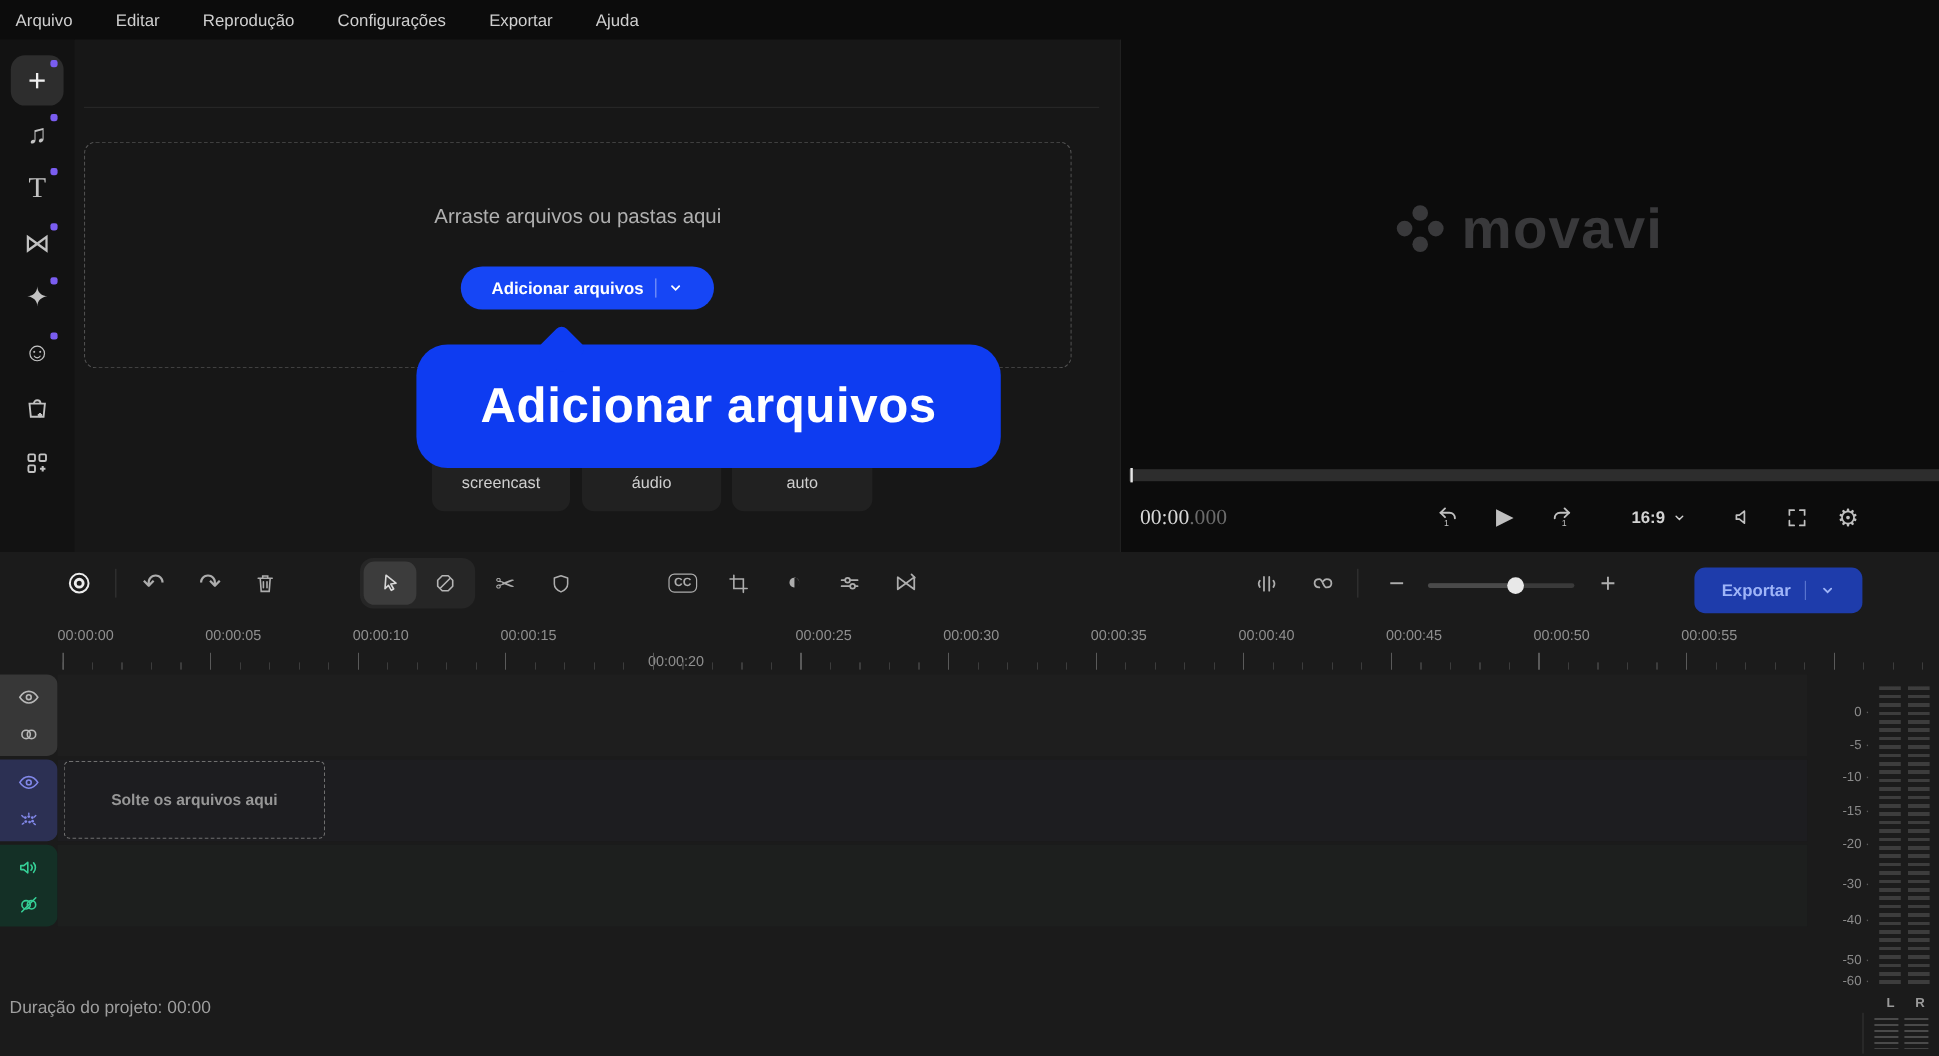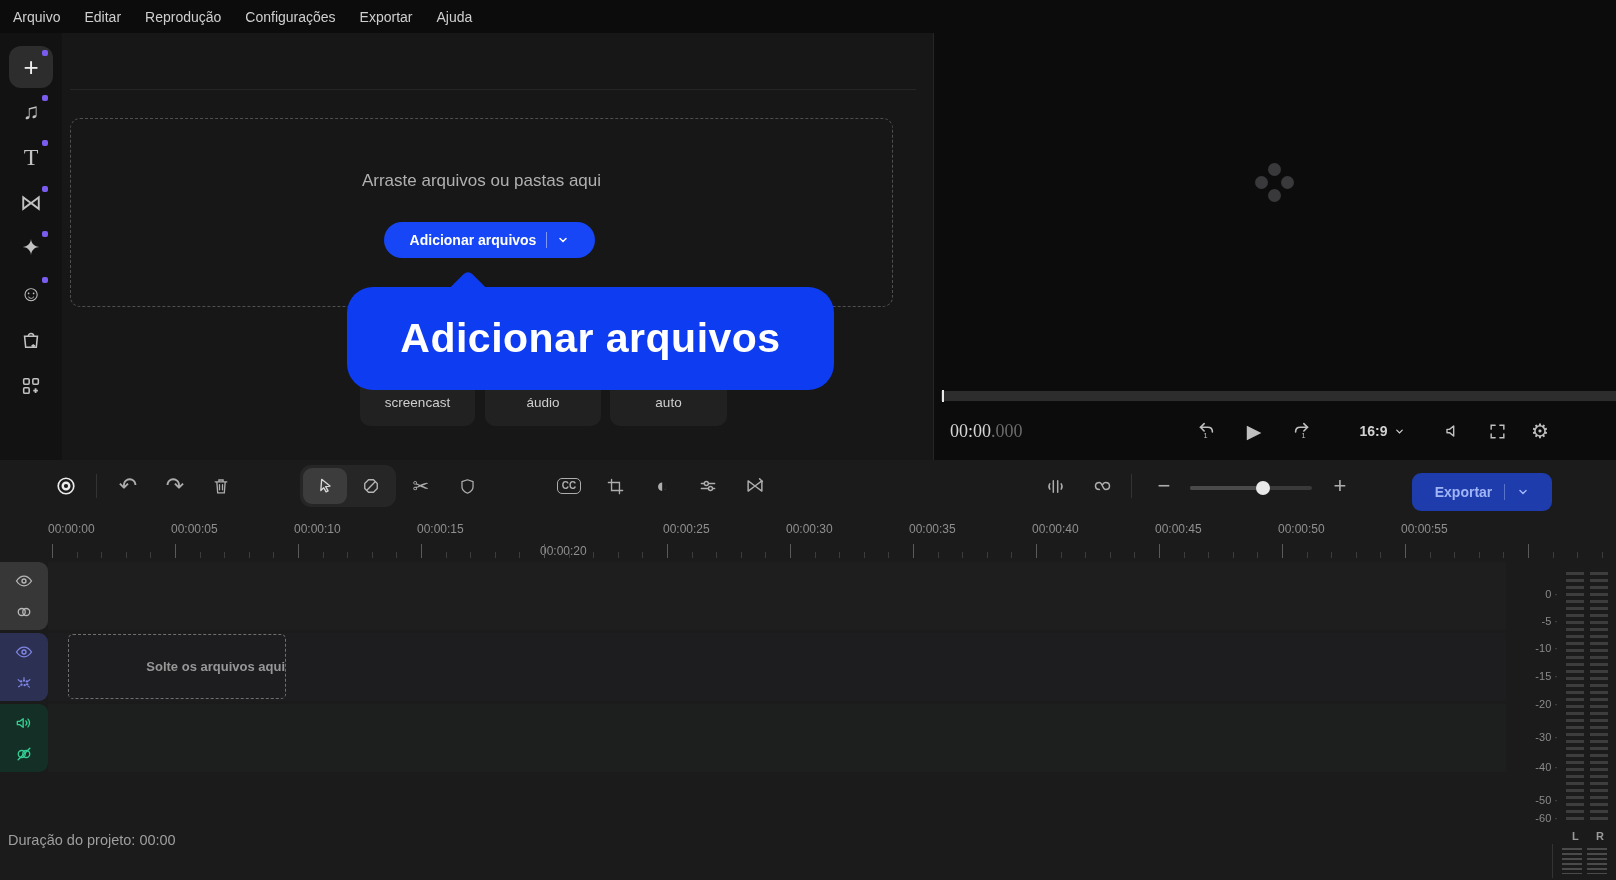--- a/index.html
+++ b/index.html
@@ -6,21 +6,21 @@
     --accent:#1646f5; --tooltip-blue:#0e3cf1; --export-blue:#1e3cab;
     --badge:#7a5df0; --video-track:#2c3053; --video-icon:#8187e8; --audio-icon:#35cf96;
   }
   *{box-sizing:border-box;margin:0;padding:0;}
   html,body{width:1616px;height:880px;overflow:hidden;background:#141414;
     font-family:"Liberation Sans",sans-serif;-webkit-font-smoothing:antialiased;}
   .app{position:relative;width:1616px;height:880px;background:#141414;color:#c8c8c8;}
 
   
   .menubar{position:absolute;left:0;top:0;width:1616px;height:33px;background:#0c0c0c;
-    display:flex;align-items:center;padding-left:13px;gap:24px;font-size:14px;color:#cfcfcf;}
+    display:flex;align-items:center;padding-left:13px;gap:36px;font-size:14px;color:#cfcfcf;}
   .menubar span{cursor:default;}
 
   
   .rail{position:absolute;left:0;top:33px;width:62px;height:427px;background:#121212;}
   .rail-item{position:absolute;left:9px;width:44px;height:42px;display:flex;align-items:center;
     justify-content:center;color:#c2c2c2;border-radius:12px;}
   .rail-item.active{background:#2d2d2d;color:#efefef;}
   .rail-item .glyph{font-size:22px;line-height:1;}
   .badge{position:absolute;top:4px;right:5px;width:6px;height:6px;border-radius:2px;background:var(--badge);}
 
@@ -104,22 +104,22 @@
   .t-head{position:absolute;left:0;top:0;width:48px;height:68px;border-radius:0 9px 9px 0;
     display:flex;flex-direction:column;align-items:center;justify-content:center;gap:9px;}
   .t-lane{position:absolute;left:48px;top:0;right:0;height:68px;background:#1e1e1e;cursor:pointer;}
   .row1 .t-head{background:#373737;color:#b8b8b8;}
   .row2 .t-head{background:var(--video-track);color:var(--video-icon);}
   .row2 .t-lane{background:#1d1d20;}
   .row3 .t-head{background:#143026;color:var(--audio-icon);}
   .row3 .t-lane{background:#1d1f1e;}
   .t-ic{width:22px;height:22px;display:flex;align-items:center;justify-content:center;cursor:pointer;}
 
-  .drop-rect{position:absolute;left:20px;top:1px;width:218px;height:65px;border:1.6px dashed #6f6f6f;
-    border-radius:5px;display:flex;align-items:center;justify-content:flex-end;cursor:pointer;}
+  .drop-rect{position:absolute;left:5px;top:1px;width:218px;height:65px;border:1.6px dashed #6f6f6f;
+    border-radius:5px;display:flex;align-items:center;justify-content:center;cursor:pointer;}
   .drop-rect span{font-size:13px;font-weight:700;color:#979797;}
 
   .duration{position:absolute;left:8px;top:372px;font-size:14.5px;color:#9f9f9f;}
 
   
   .meter{position:absolute;left:1506px;top:100px;width:110px;height:320px;}
   .db{position:absolute;right:58px;font-size:11px;color:#8a8a8a;}
   .db::after{content:" ·";color:#5a5a5a;}
   .led{position:absolute;top:12px;width:18px;height:252px;
     background:repeating-linear-gradient(to bottom,#3d3d3d 0 3px,transparent 3px 7px);}
@@ -226,20 +226,21 @@
 
   <div class="preview">
     <div class="logo">
       <div class="logo-row">
         <span class="clover">
             <i></i>
             <i></i>
             <i></i>
             <i></i>
           </span>
+        <span class="brand">movavi</span>
       </div>
     </div>
 
     <div class="seekbar">
       <span class="playhead"></span>
     </div>
 
     <div class="pv-controls">
       <span class="timecode"><span>00:00</span><span class="ms">.000</span></span>
 

